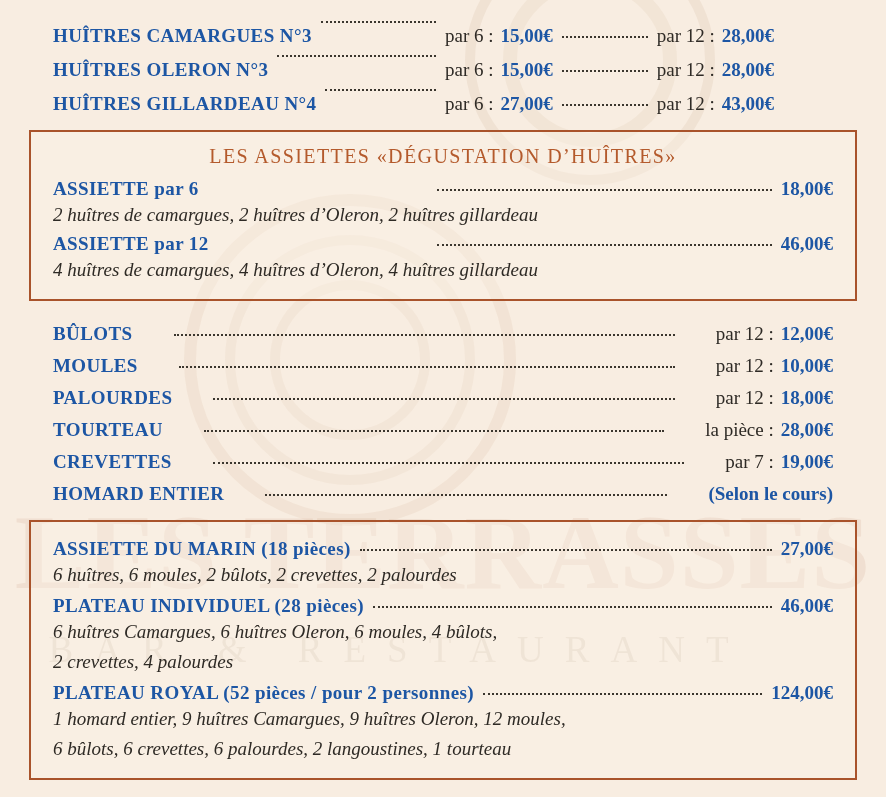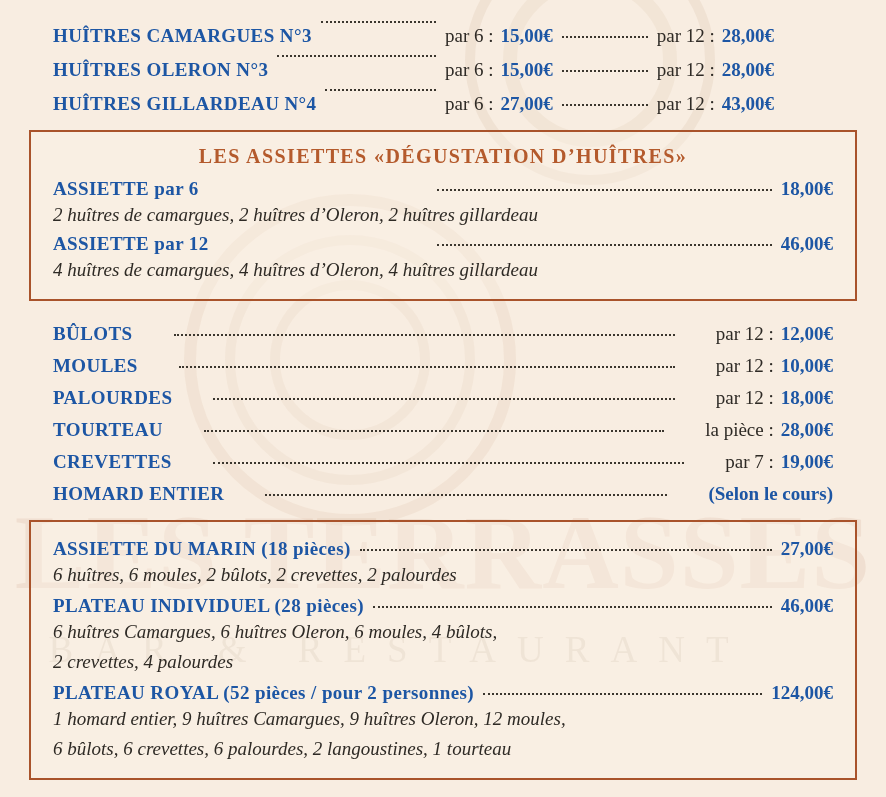--- a/index.html
+++ b/index.html
@@ -50,21 +50,21 @@
   .leader-mid { flex:0 0 86px; }
 
   
   .box {
     margin:15px 29px 0 29px;
     border:2px solid #a9532b;
     padding:8px 22px 12px 22px;
     background:rgba(252,243,232,0.35);
   }
   .box-title {
-    text-align:center; color:#b45a2c; font-weight:bold;
+    text-align:center; color:#b45a2c; font-weight:normal;
     font-size:20px; letter-spacing:1.4px; margin:5px 0 10px 0;
   }
   .item-row { margin:6px 0 2px 0;justify-content:space-between; }
   .lbl-fixed { min-width:375px; }
   .desc {
     font-style:italic; font-size:19px; color:#2e2a25;
     line-height:25px; margin-bottom:5px;
   }
 
   

